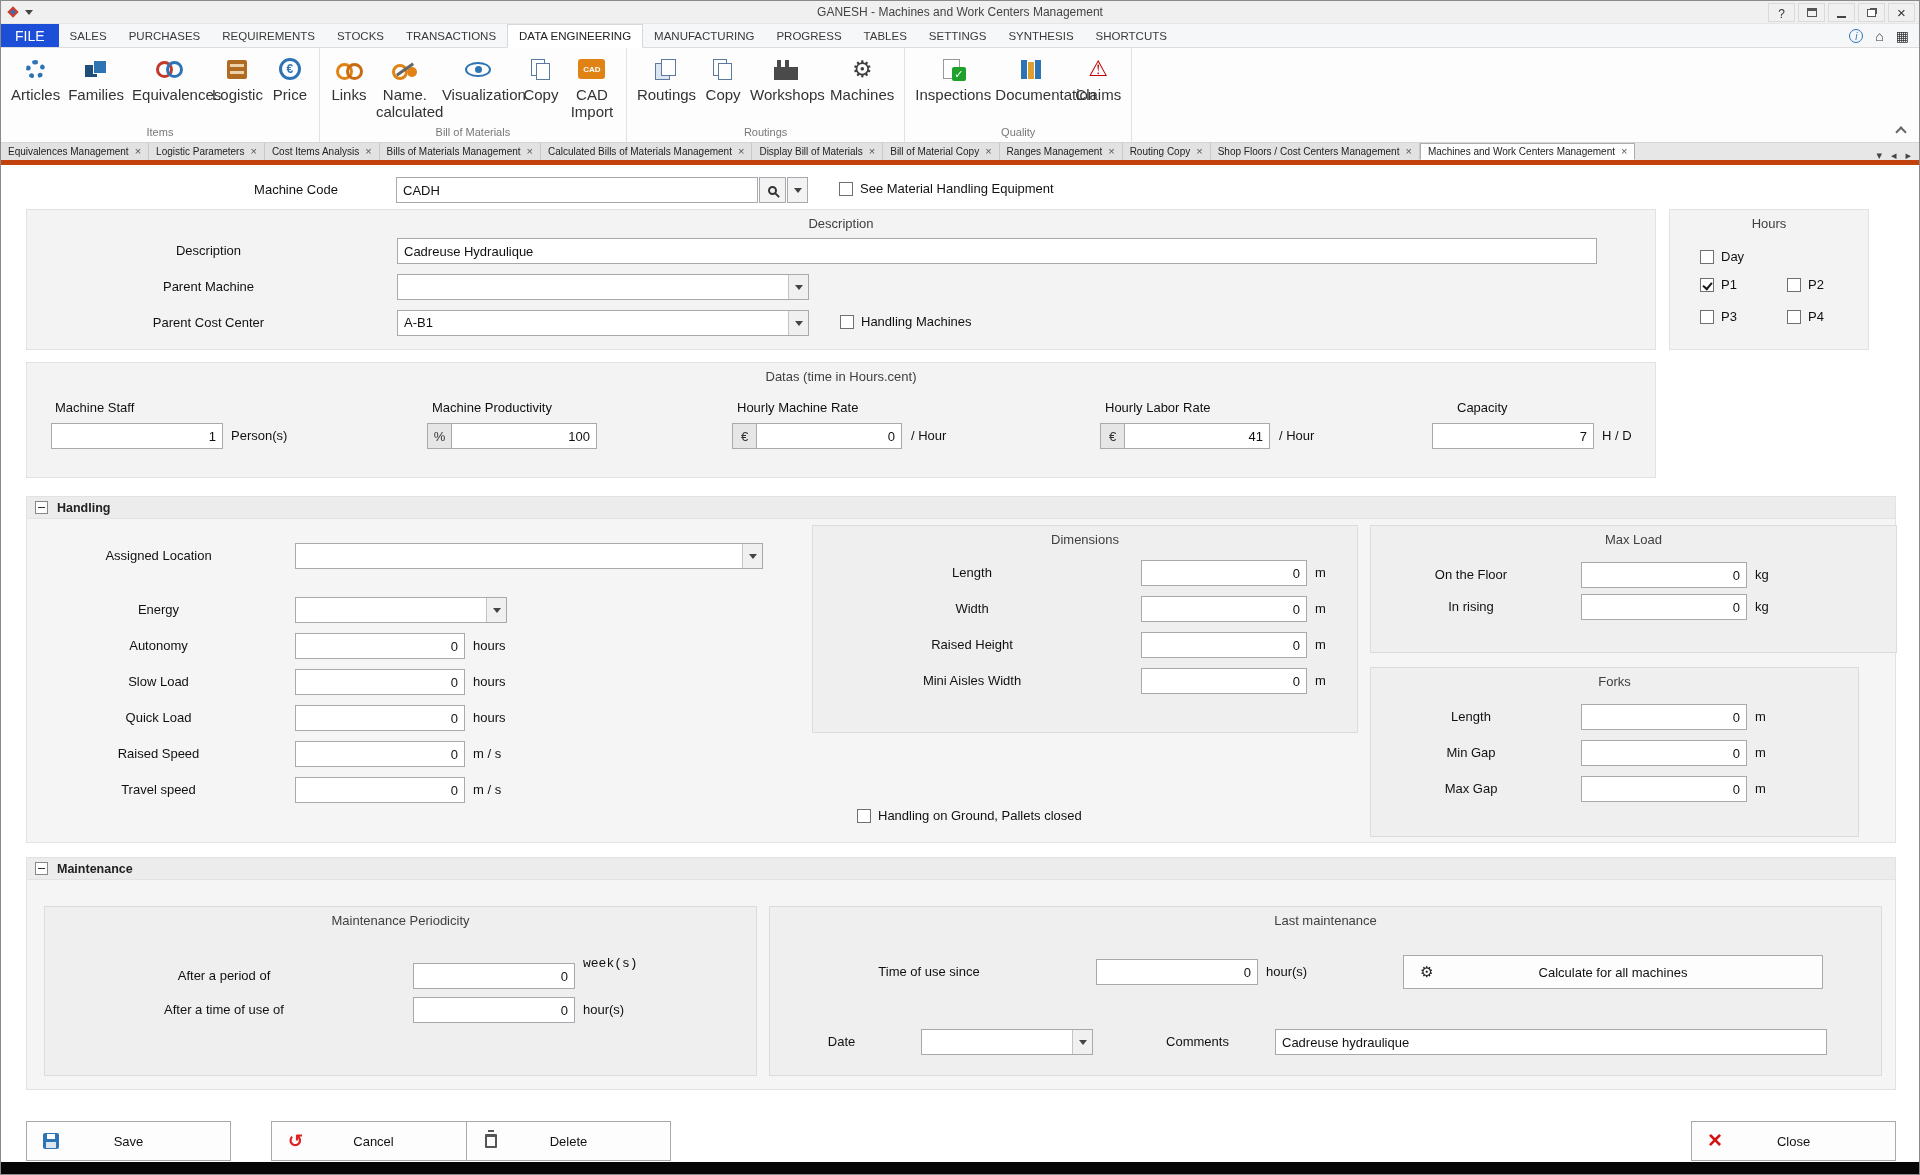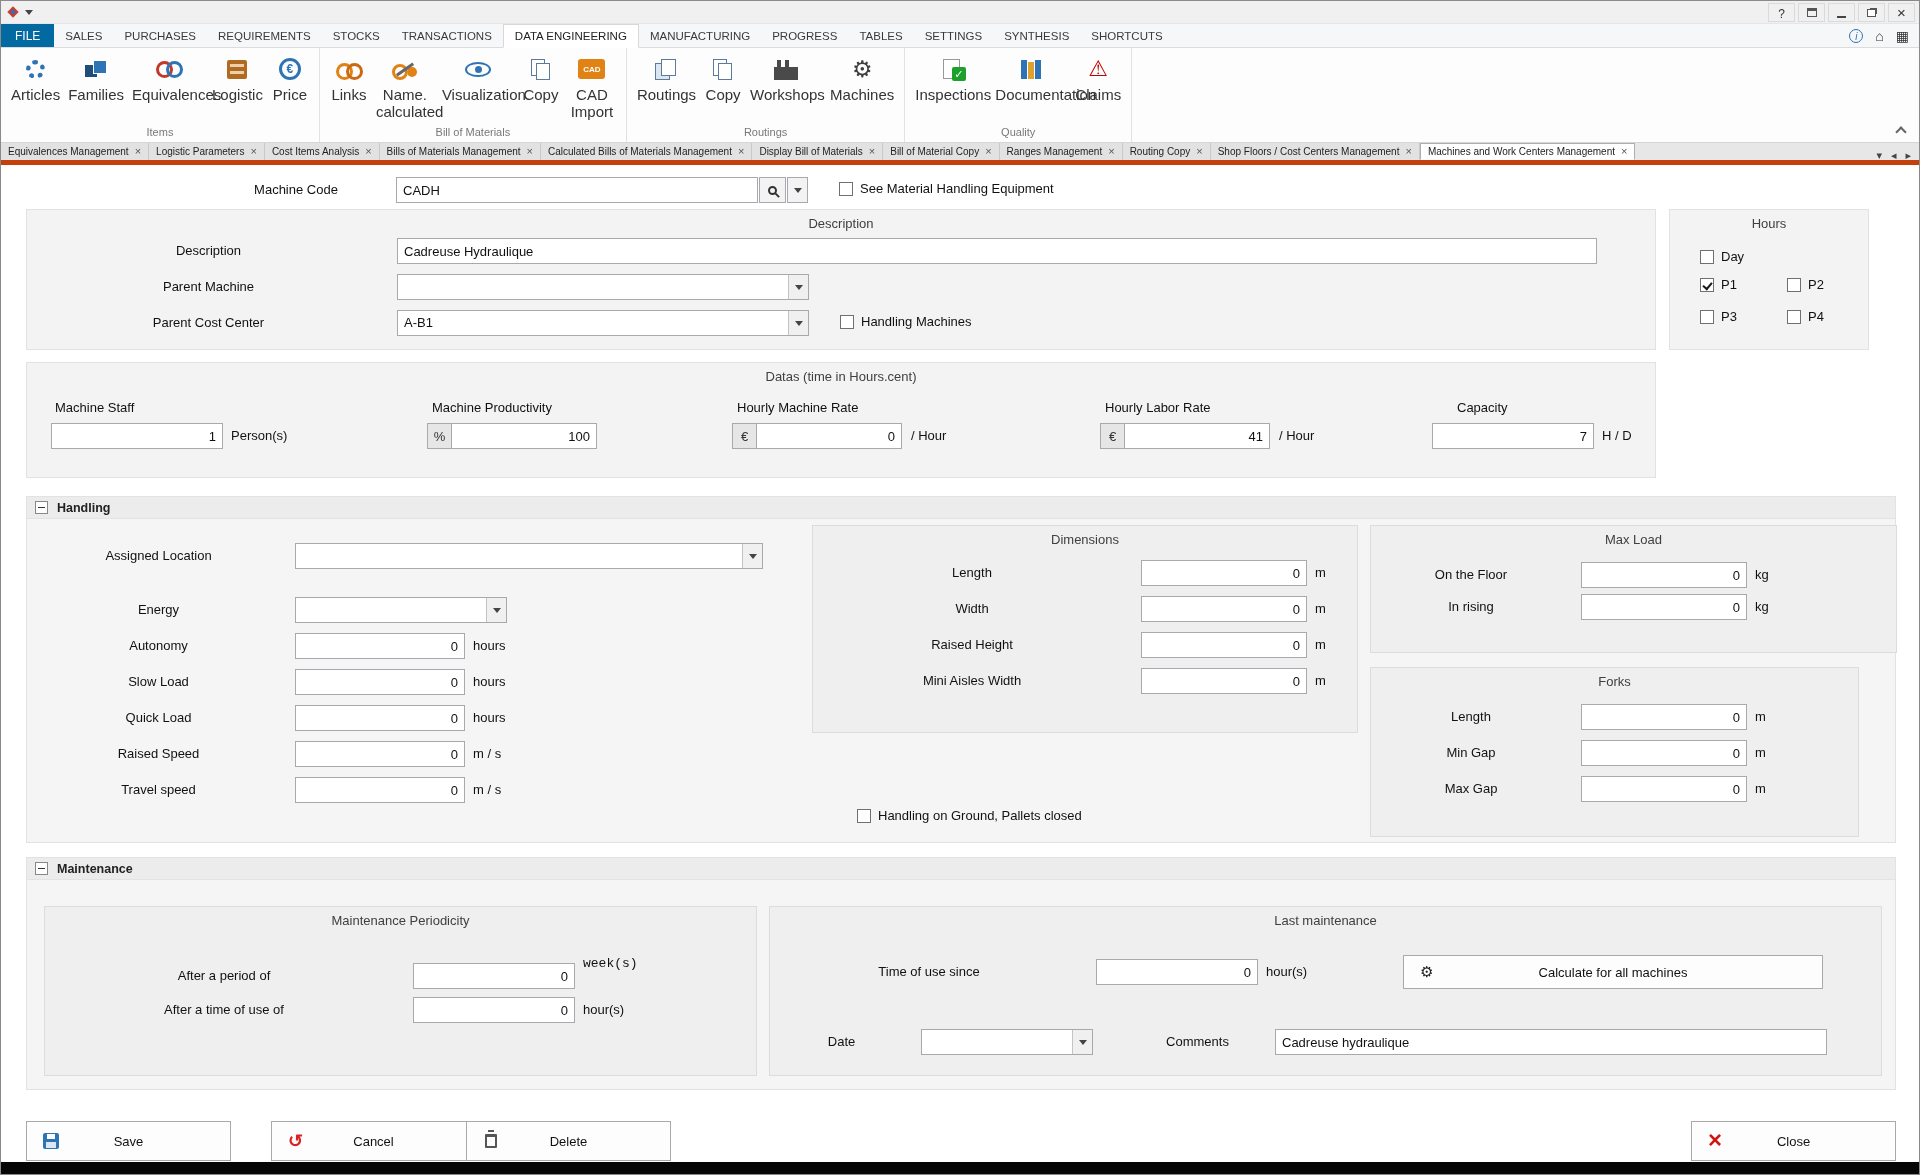--- a/index.html
+++ b/index.html
@@ -16,21 +16,21 @@
   .win-btns { position:absolute; right:4px; top:2px; display:flex; gap:3px; }
   .win-btn { width:27px; height:19px; display:flex; align-items:center; justify-content:center; background:#f0f0f1; border:1px solid #d8dade; }
   .i-help::before { content:"?"; font-size:12px; color:#333; }
   .i-winstyle { width:10px; height:9px; border:1px solid #555; border-top:3px solid #555; }
   .i-min { width:9px; height:2px; background:#444; margin-top:9px; }
   .i-restore { width:9px; height:8px; border:1px solid #555; background:#fff; box-shadow:2px -2px 0 -1px #555; }
   .i-x::before { content:"×"; font-size:15px; color:#333; line-height:1; }
 
   
   .menubar { position:absolute; top:23px; left:0; right:0; height:24px; background:#f6f7f8; border-bottom:1px solid #dcdcdc; display:flex; align-items:stretch; }
-  .file-tab { background:#0369a1; color:#fff; padding:0 14px; display:flex; align-items:center; font-size:12px; }
+  .file-tab { background:#1d4ed8; color:#fff; padding:0 14px; display:flex; align-items:center; font-size:14px; }
   .menu-tab { padding:0 11px; display:flex; align-items:center; font-size:11.5px; color:#3a3a3a; white-space:nowrap; }
   .menu-tab.active { background:#fff; border:1px solid #d8d8d8; border-bottom:1px solid #fff; margin-bottom:-1px; color:#222; }
   .menu-right { position:absolute; right:10px; top:0; height:24px; display:flex; align-items:center; gap:12px; }
   .i-info { width:14px; height:14px; border-radius:50%; border:1px solid #2e74b5; color:#2e74b5; font-size:10px; display:flex; align-items:center; justify-content:center; }
   .i-info::before { content:"i"; font-style:italic; }
   .i-home::before { content:"⌂"; font-size:14px; color:#333; }
   .i-grid::before { content:"▦"; font-size:14px; color:#333; }
 
   
   .ribbon { position:absolute; top:47px; left:0; right:0; height:95px; background:#fdfdfd; border-bottom:1px solid #d6d6d6; display:flex; }
@@ -130,20 +130,21 @@
 </head>
 <body>
 
 <div class="window">
 
   <div class="titlebar">
     <span class="i-app"></span>
     <span class="qat-caret">
         <span class="tri"></span>
       </span>
+    <div class="title-text">GANESH - Machines and Work Centers Management</div>
     <div class="win-btns">
       <div class="win-btn">
           <span class="i-help"></span>
         </div>
       <div class="win-btn">
           <span class="i-winstyle"></span>
         </div>
       <div class="win-btn">
           <span class="i-min"></span>
         </div>

